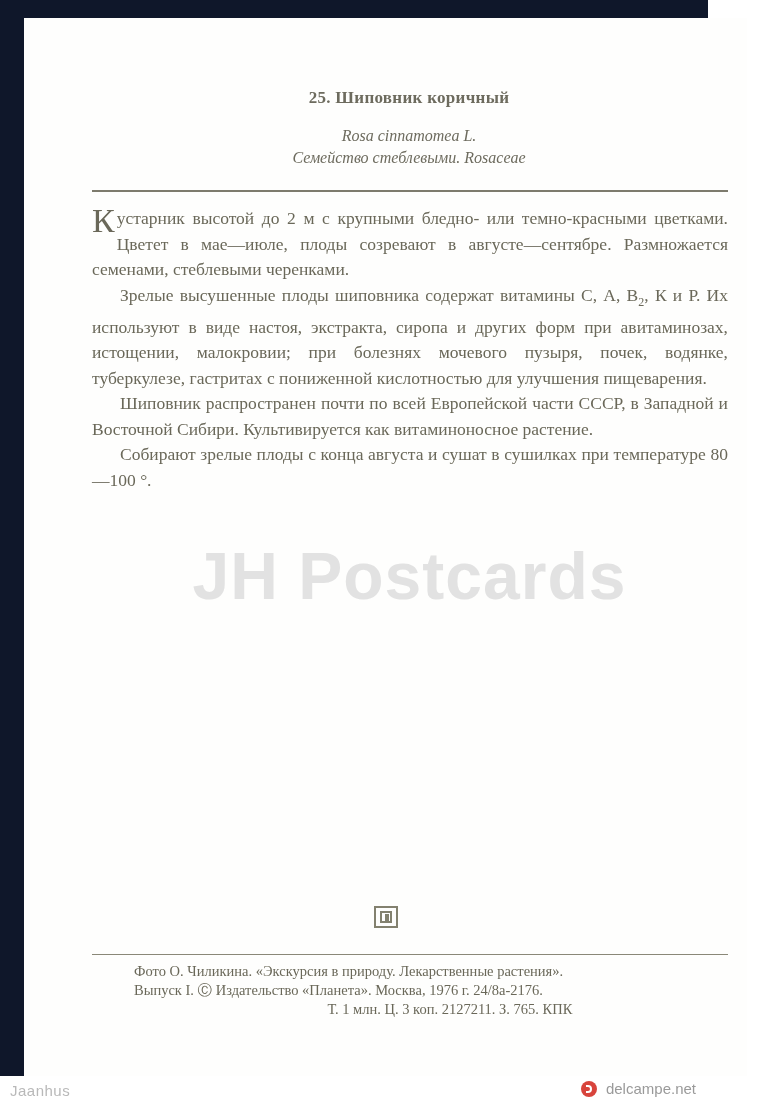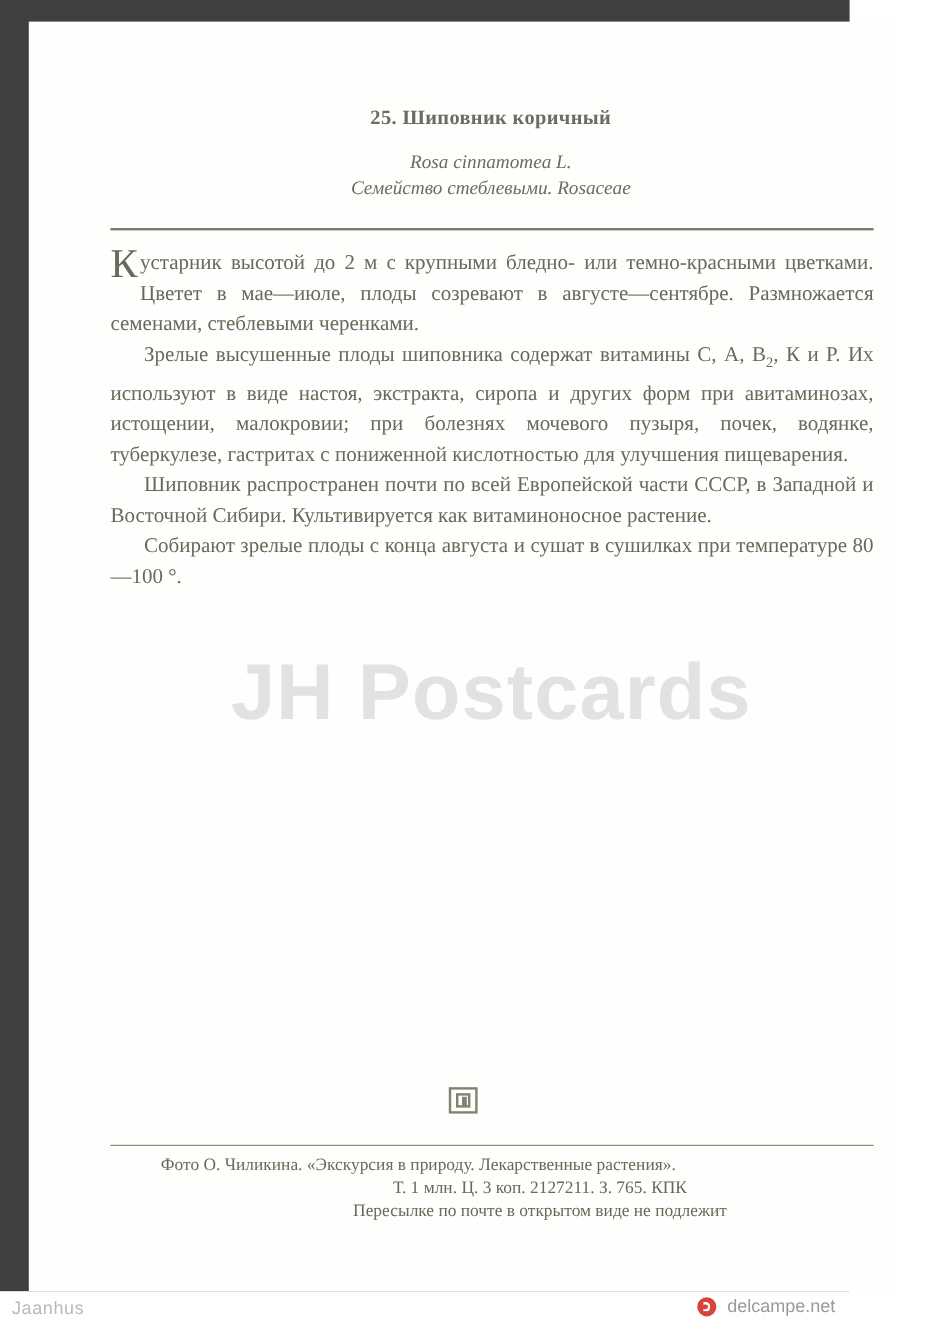--- a/index.html
+++ b/index.html
@@ -13,21 +13,21 @@
     position: relative;
     font-family: "Liberation Serif", serif;
     overflow: hidden;
   }
 
   .card {
     position: absolute;
     left: 0; top: 0;
     width: 708px;
     height: 1110px;
-    background: #404040;
+    background: #0f172a;
   }
 
   
   .paper {
     position: absolute;
     left: 24px;
     top: 18px;
     width: 723px;
     height: 1058px;
     background: #fefefd;
@@ -240,22 +240,22 @@
     </div>
 
     <div class="watermark">JH Postcards</div>
 
     <div class="mark"></div>
 
     <div class="footer-rule"></div>
 
     <div class="imprint">
       <div class="line1">Фото О. Чиликина. «Экскурсия в природу. Лекарственные растения».</div>
+      <div class="line2">Выпуск I. Ⓒ Издательство «Планета». Москва, 1976 г. 24/8а-2176.</div>
       <div class="line3">Т. 1 млн. Ц. 3 коп. 2127211. З. 765. КПК</div>
-      <div class="line4">Пересылке по почте в открытом виде не подлежит</div>
     </div>
 
   </div>
 
   <div class="bottom-strip"></div>
   <div class="brand-left">Jaanhus</div>
   <div class="brand-right">
     <span class="dc-dot"></span>
     <span>delcampe.net</span>
   </div>

